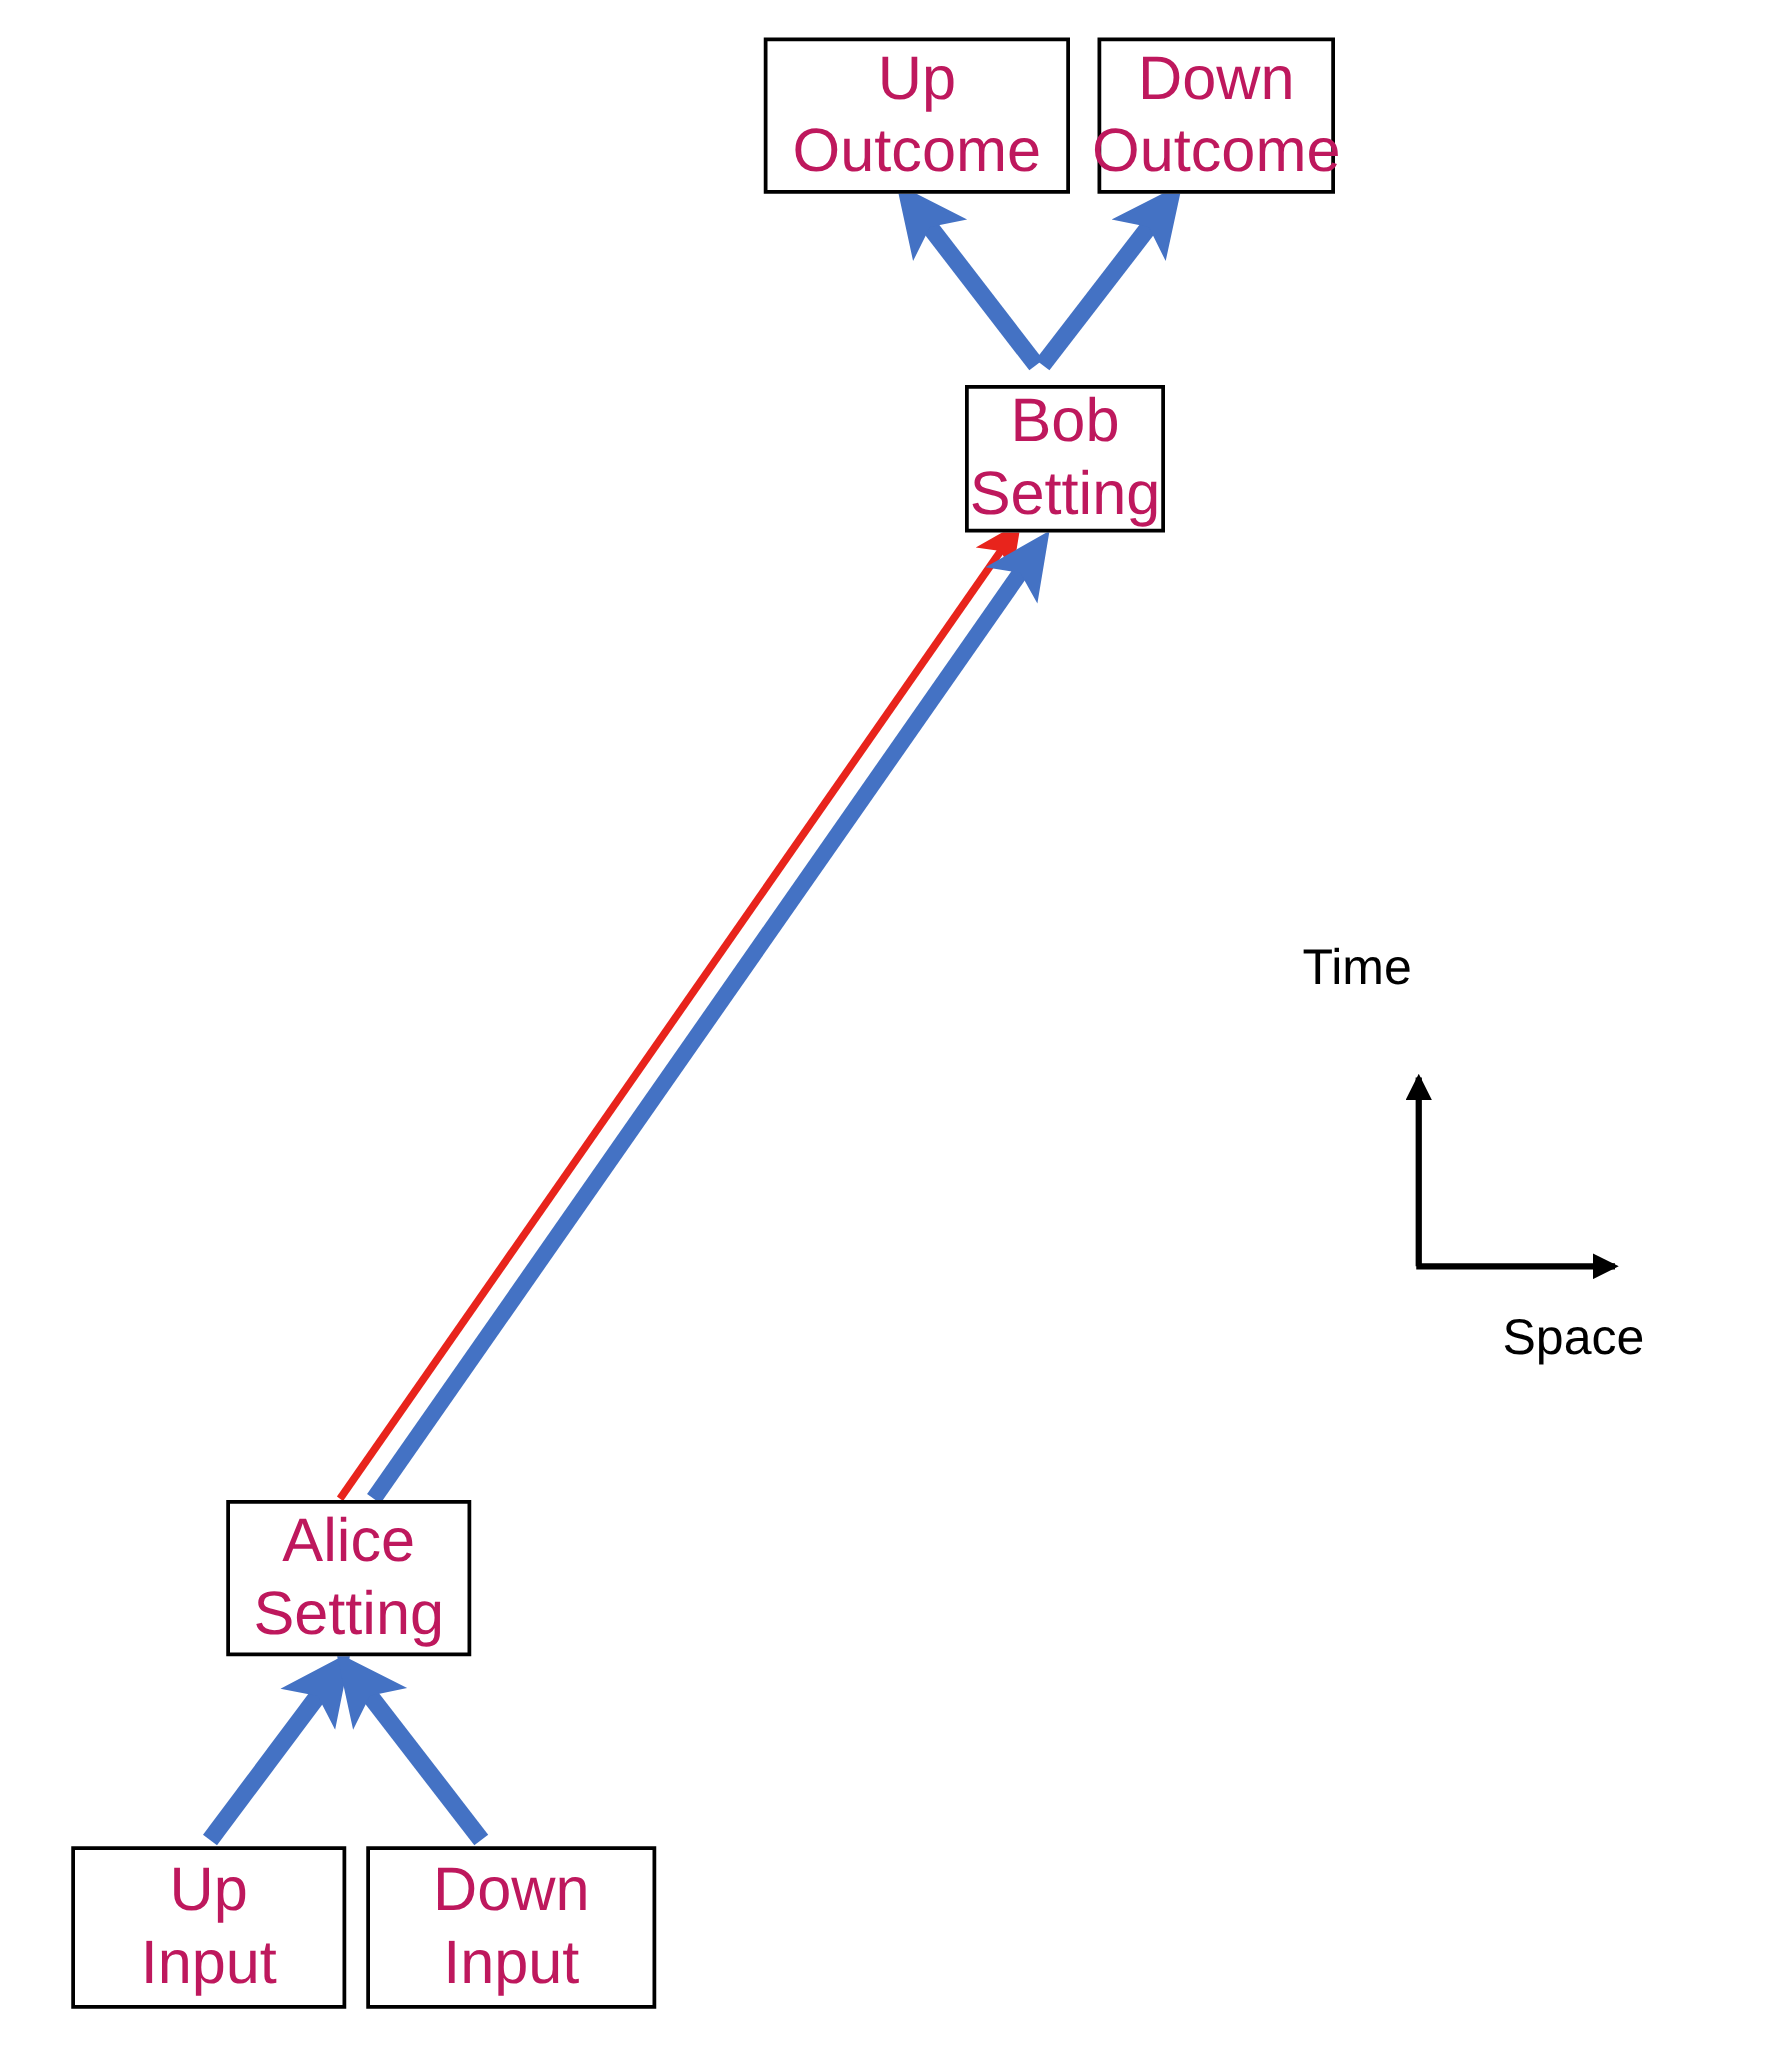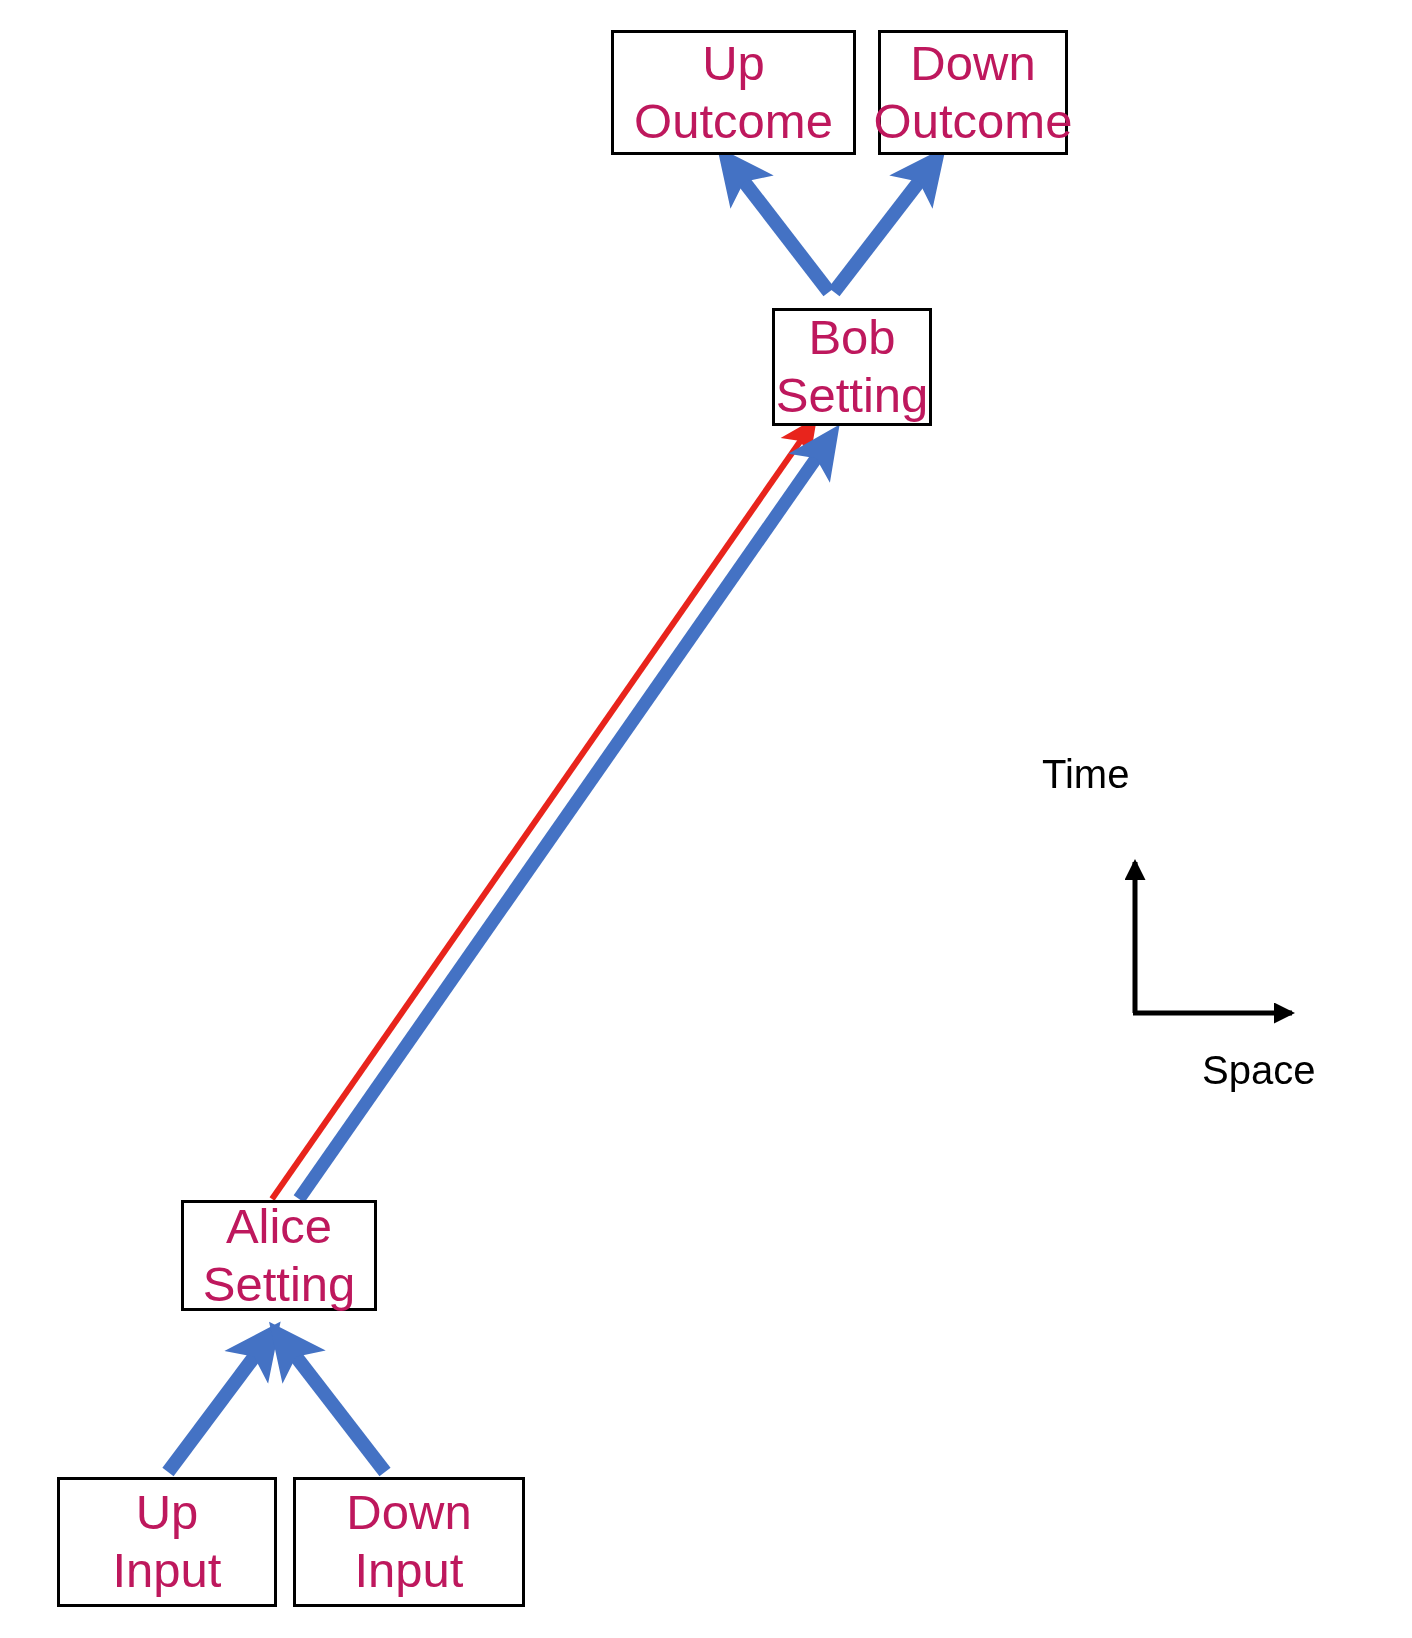--- a/index.html
+++ b/index.html
@@ -96,21 +96,21 @@
   <div class="node-box" style="left:878px; top:30px; width:190px; height:125px;">
     <span class="node-line">Down</span>
     <span class="node-line">Outcome</span>
   </div>
 
   <div class="node-box" style="left:772px; top:296px; width:160px; height:118px;margin-top:12px;">
     <span class="node-line">Bob</span>
     <span class="node-line">Setting</span>
   </div>
 
-  <div class="node-box" style="left:181px; top:1200px; width:196px; height:111px;">
+  <div class="node-box" style="left:181px; top:1200px; width:196px; height:125px;">
     <span class="node-line">Alice</span>
     <span class="node-line">Setting</span>
   </div>
 
   <div class="node-box" style="left:57px; top:1477px; width:220px; height:130px;">
     <span class="node-line">Up</span>
     <span class="node-line">Input</span>
   </div>
 
   <div class="node-box" style="left:293px; top:1477px; width:232px; height:130px;">

